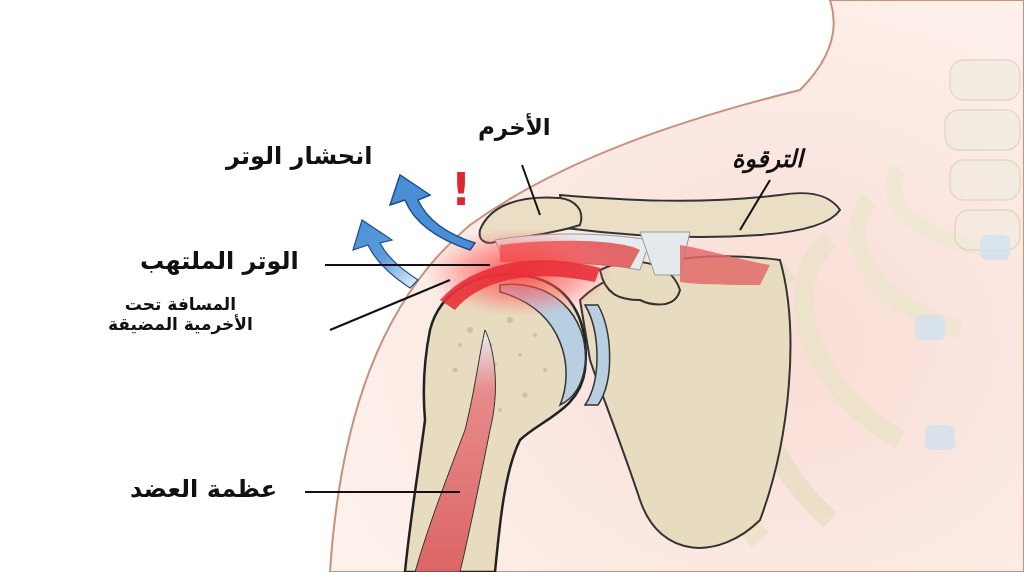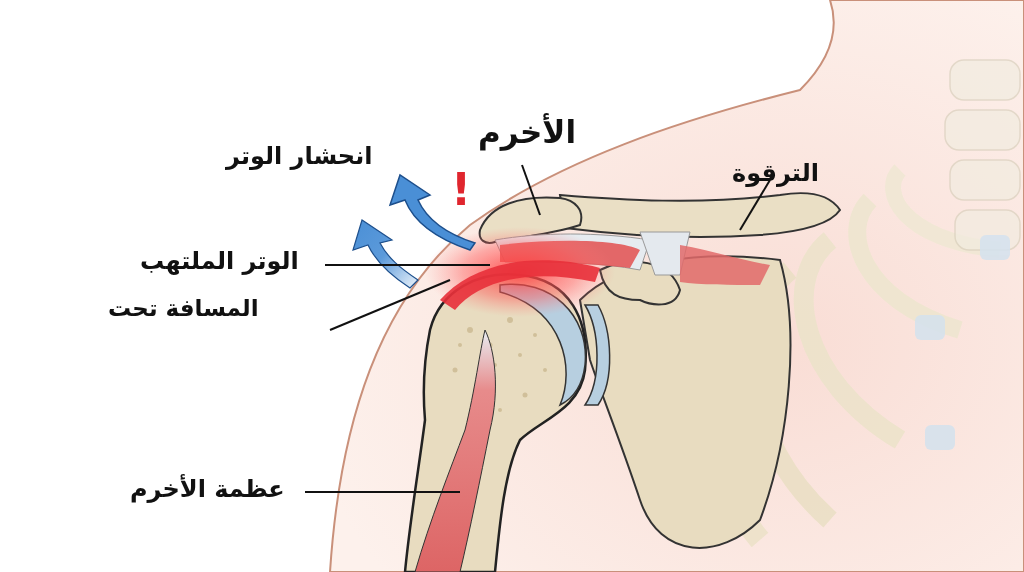--- a/index.html
+++ b/index.html
@@ -1,23 +1,23 @@
 <!DOCTYPE html>
 <html><head>
 <meta charset="utf-8">
 <style>
   html, body { margin:0; padding:0; }
   body { width:1024px; height:572px; overflow:hidden; background:#ffffff; position:relative; font-family:"DejaVu Sans", sans-serif; }
   #stage { position:absolute; left:0; top:0; width:1024px; height:572px; }
   .label { position:absolute; font-family:"DejaVu Sans", sans-serif; font-weight:bold; color:#111; direction:rtl; white-space:nowrap; line-height:1.1; }
   .lbl-impingement { left:226px; top:143px; font-size:24px; }
-  .lbl-acromion { left:478px; top:115px; font-size:31px; }
-  .lbl-clavicle { left:732px; top:160px; font-size:24px; }
+  .lbl-acromion { left:478px; top:115px; font-size:23px; }
+  .lbl-clavicle { left:732px; top:146px; font-size:24px;font-style:italic; }
   .lbl-inflamed { left:140px; top:248px; font-size:24px;text-align:right; }
-  .lbl-space { left:108px; top:295px; font-size:23px; text-align:center; line-height:1.15; }
+  .lbl-space { left:108px; top:295px; font-size:17px; text-align:center; line-height:1.15; }
   .lbl-humerus { left:130px; top:476px; font-size:24px; }
 </style>
 </head>
 <body>
 
 <svg id="stage" viewBox="0 0 1024 572" width="1024" height="572" xmlns="http://www.w3.org/2000/svg">
   <defs>
     <radialGradient id="skinGlow" cx="0.65" cy="0.6" r="0.7">
       <stop offset="0" stop-color="#f9ddd5"></stop>
       <stop offset="1" stop-color="#fdf1ec"></stop>
@@ -115,14 +115,15 @@
     <line x1="305" y1="492" x2="460" y2="492"></line>
   </g>
 </svg>
 
 <div class="label lbl-impingement">انحشار الوتر</div>
 <div class="label lbl-acromion">الأخرم</div>
 <div class="label lbl-clavicle">الترقوة</div>
 <div class="label lbl-inflamed">الوتر الملتهب</div>
 <div class="label lbl-space">
   <div>المسافة تحت</div>
+  <div>الأخرمية المضيقة</div>
 </div>
-<div class="label lbl-humerus">عظمة الأخرم</div>
+<div class="label lbl-humerus">عظمة العضد</div>
 
 </body></html>

